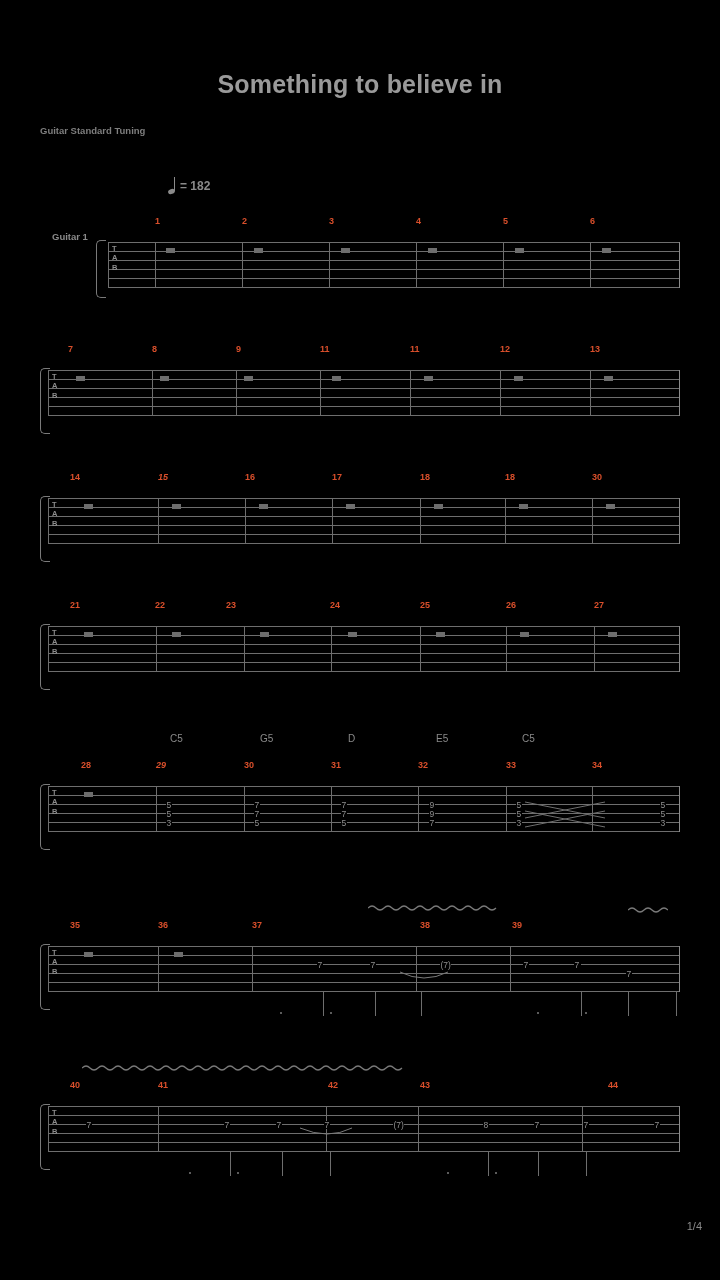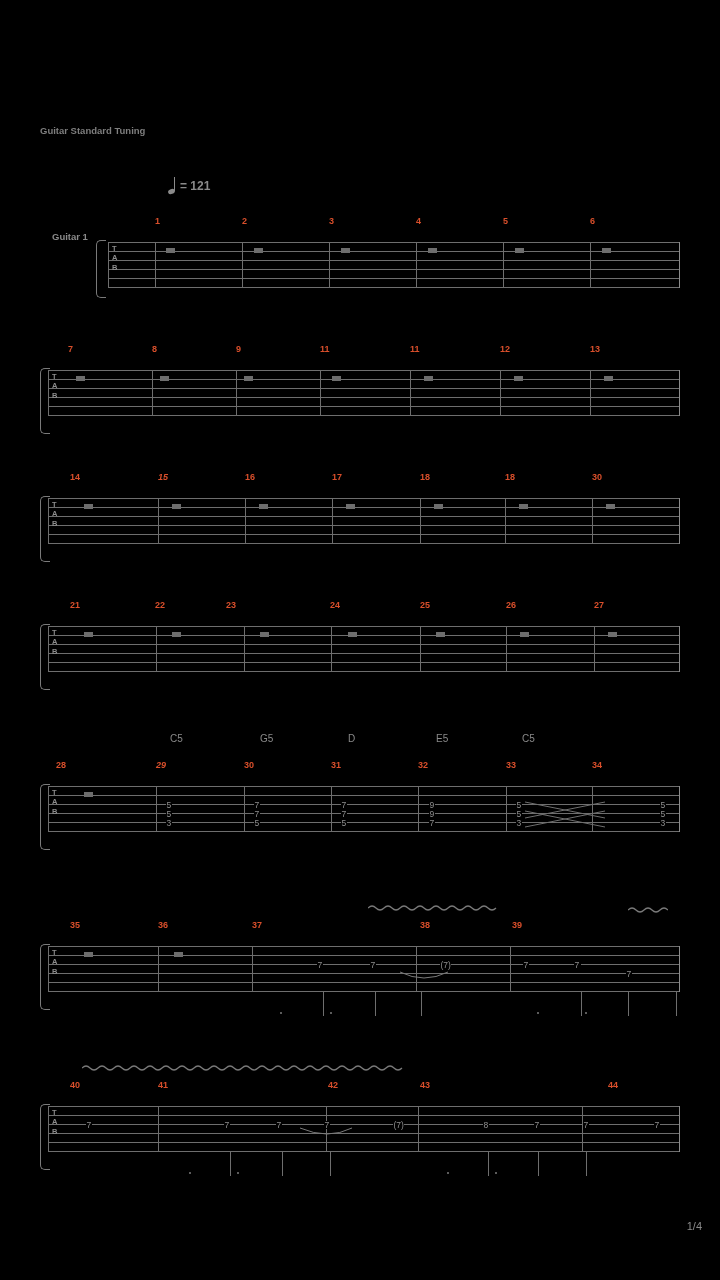--- a/index.html
+++ b/index.html
@@ -198,28 +198,29 @@
     position: absolute;
     height: 8px;
     color: #7a7a7a;
   }
 </style>
 </head>
 <body>
 
 <div class="page">
 
+  <div class="title">Something to believe in</div>
   <div class="tuning">Guitar Standard Tuning</div>
 
   <div class="tempo">
     <span class="note">
       <span class="head"></span>
         <span class="stem"></span>
     </span>
-    <span>= 121</span>
+    <span>= 182</span>
   </div>
 
   <div class="inst-label" style="top:231px;left:52px;">Guitar 1</div>
 
   <div class="system" style="top:0;">
     <div class="brace" style="left:96px; top:240px; height:56px;"></div>
 
     <div class="measnum" style="left:155px;top:216px;">1</div>
     <div class="measnum" style="left:242px;top:216px;">2</div>
     <div class="measnum" style="left:329px;top:216px;">3</div>
@@ -386,21 +387,21 @@
 
   <div class="system" style="top:0;">
     <div class="brace" style="left:40px; top:784px; height:64px;"></div>
 
     <div class="chordname" style="left:170px;top:733px;">C5</div>
     <div class="chordname" style="left:260px;top:733px;">G5</div>
     <div class="chordname" style="left:348px;top:733px;">D</div>
     <div class="chordname" style="left:436px;top:733px;">E5</div>
     <div class="chordname" style="left:522px;top:733px;">C5</div>
 
-    <div class="measnum" style="left:56px;top:760px;">28</div>
+    <div class="measnum" style="left:81px;top:760px;">28</div>
     <div class="measnum" style="left:156px;top:760px;font-style:italic;">29</div>
     <div class="measnum" style="left:244px;top:760px;">30</div>
     <div class="measnum" style="left:331px;top:760px;">31</div>
     <div class="measnum" style="left:418px;top:760px;">32</div>
     <div class="measnum" style="left:506px;top:760px;">33</div>
     <div class="measnum" style="left:592px;top:760px;">34</div>
 
     <div class="staff" style="top:786px; left:48px; width:632px;">
       <div class="line" style="top:0;"></div>
       <div class="line" style="top:9px;"></div>

